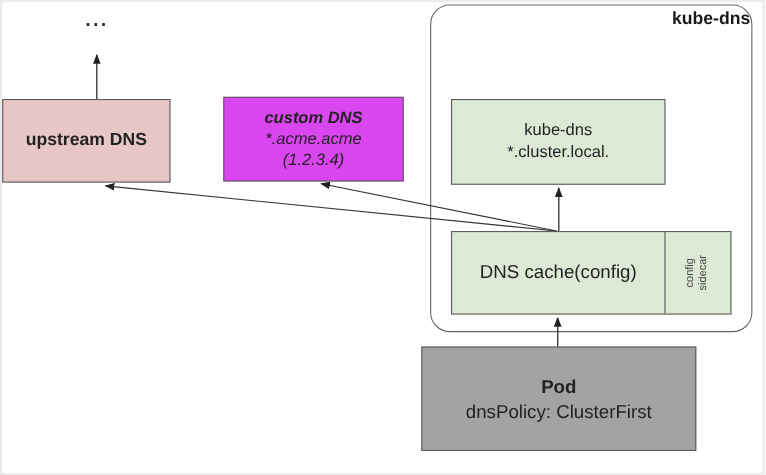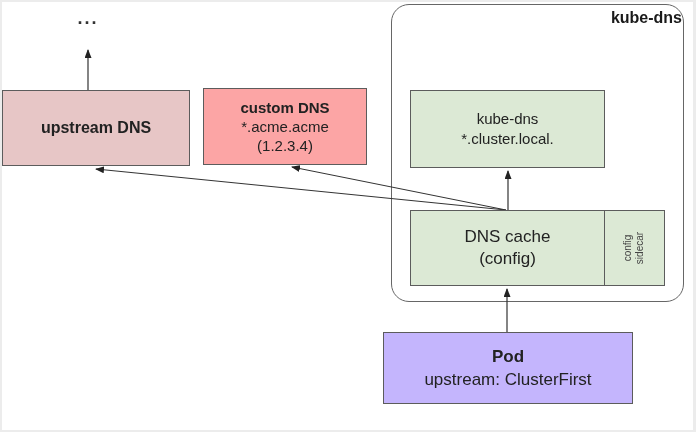--- a/index.html
+++ b/index.html
@@ -13,39 +13,39 @@
   .edge-top{left:0;top:0;width:696px;height:2px;}
   .edge-bottom{left:0;bottom:0;width:696px;height:2px;}
 
   .box{
     position:absolute;border:1px solid #5c5c5c;box-sizing:border-box;
     display:flex;flex-direction:column;align-items:center;justify-content:center;
     text-align:center;line-height:20px;font-size:15px;
   }
   .box .b{font-weight:bold;}
 
-  .upstream{left:2px;top:90px;width:188px;height:76px;background:#e7c6c6;font-size:16px;line-height:22px;}
-  .custom{left:203px;top:88px;width:164px;height:77px;background:#fca5a5;line-height:19px;}
+  .upstream{left:2px;top:90px;width:153px;height:76px;background:#e7c6c6;font-size:16px;line-height:22px;}
+  .custom{left:203px;top:88px;width:164px;height:77px;background:#d946ef;line-height:19px;font-style:italic;}
   .cluster{
     position:absolute;left:391px;top:4px;width:293px;height:298px;
     border:1px solid #666666;border-radius:18px;background:#ffffff;box-sizing:border-box;
   }
   .cluster-title{position:absolute;top:9px;right:14px;font-weight:bold;font-size:16px;color:#1a1a1a;}
   .kubedns{left:410px;top:90px;width:195px;height:78px;background:#dce9d5;}
   .dnscache{left:410px;top:210px;width:255px;height:76px;background:#dce9d5;flex-direction:row;padding:0;}
-  .dnscache-main{flex:1 1 auto;display:flex;flex-direction:column;align-items:center;justify-content:center;font-size:17px;line-height:22px;}
+  .dnscache-main{flex:1 1 auto;display:flex;flex-direction:row;align-items:center;justify-content:center;font-size:17px;line-height:22px;}
   .dnscache-sidecar{
     width:60px;height:100%;border-left:1px solid #5c5c5c;box-sizing:border-box;
     display:flex;align-items:center;justify-content:center;
   }
   .sidecar-text{
     transform:rotate(-90deg);font-size:10px;line-height:12px;color:#444444;
     text-align:center;white-space:nowrap;
   }
-  .pod{left:383px;top:332px;width:250px;height:72px;background:#c4b5fd;font-size:17px;line-height:23px;}
+  .pod{left:383px;top:315px;width:250px;height:95px;background:#a3a3a3;font-size:17px;line-height:23px;}
 
   .ellipsis{
     position:absolute;left:70px;top:8px;width:36px;text-align:center;
     font-size:18px;font-weight:bold;letter-spacing:2px;color:#333333;
   }
   svg.wires{position:absolute;left:0;top:0;width:696px;height:432px;pointer-events:none;}
 </style>
 </head>
 <body>
 
@@ -97,16 +97,16 @@
     <div class="dnscache-sidecar">
       <div class="sidecar-text">
         <div>config</div>
         <div>sidecar</div>
       </div>
     </div>
   </div>
 
   <div class="box pod">
     <span class="b">Pod</span>
-    <span>upstream: ClusterFirst</span>
+    <span>dnsPolicy: ClusterFirst</span>
   </div>
 
 </div>
 
 </body></html>

